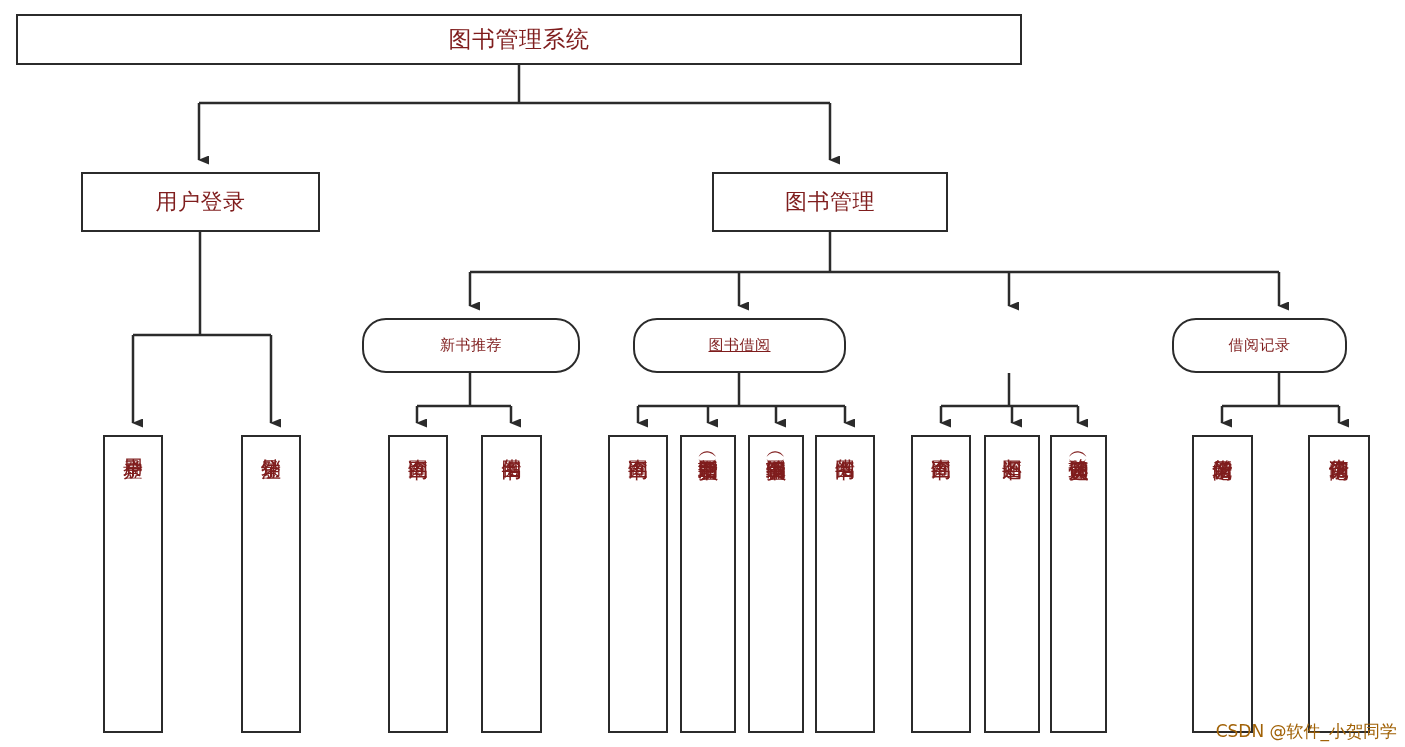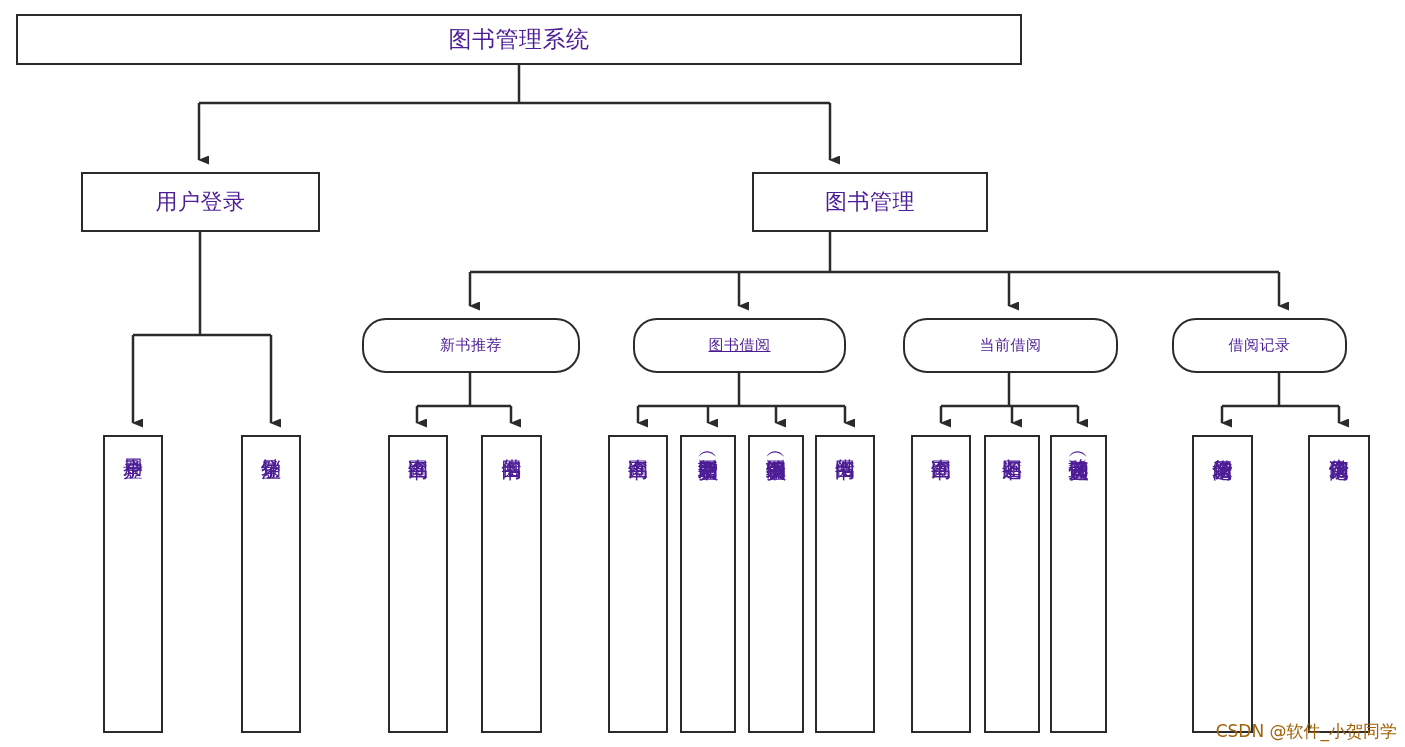--- a/index.html
+++ b/index.html
@@ -29,21 +29,21 @@
   }
   .node {
     position: absolute;
     box-sizing: border-box;
     border: 2px solid #2b2b2b;
     background: #ffffff;
     display: flex;
     align-items: center;
     justify-content: center;
     text-align: center;
-    color: #4c1d95;
+    color: #7f1d1d;
     font-size: 22px;
     letter-spacing: 0.5px;
     z-index: 2;
   }
   .node.root {
     font-size: 23px;
   }
   .node.lvl2 {
     font-size: 22px;
   }
@@ -128,25 +128,24 @@
       <path d="M1279,373 L1279,406"></path>
       <path d="M1222,406 L1339,406"></path>
       <path d="M1222,406 L1222,423" marker-end="url(#arrow)"></path>
       <path d="M1339,406 L1339,423" marker-end="url(#arrow)"></path>
     </g>
   </svg>
 
   <div class="node root" style="left: 16px; top: 14px; width: 1006px; height: 51px;">图书管理系统</div>
 
   <div class="node lvl2" style="left: 81px; top: 172px; width: 239px; height: 60px;">用户登录</div>
-  <div class="node lvl2" style="left: 712px; top: 172px; width: 236px; height: 60px; margin-left: 40px;">图书管理</div>
+  <div class="node lvl2" style="left: 712px; top: 172px; width: 236px; height: 60px;">图书管理</div>
 
   <div class="node lvl3" style="left: 362px; top: 318px; width: 218px; height: 55px;">新书推荐</div>
   <div class="node lvl3" style="left: 633px; top: 318px; width: 213px; height: 55px; text-decoration: underline;">图书借阅</div>
-  <div class="node lvl3" style="left: 903px; top: 318px; width: 215px; height: 55px;">当前借阅</div>
   <div class="node lvl3" style="left: 1172px; top: 318px; width: 175px; height: 55px;">借阅记录</div>
 
   <div class="node leaf" style="left: 103px; top: 435px; width: 60px; height: 298px;">
       <span>用户登录</span>
     </div>
   <div class="node leaf" style="left: 241px; top: 435px; width: 60px; height: 298px;">
       <span>注销登录</span>
     </div>
   <div class="node leaf" style="left: 388px; top: 435px; width: 60px; height: 298px;">
       <span>查询图书</span>

